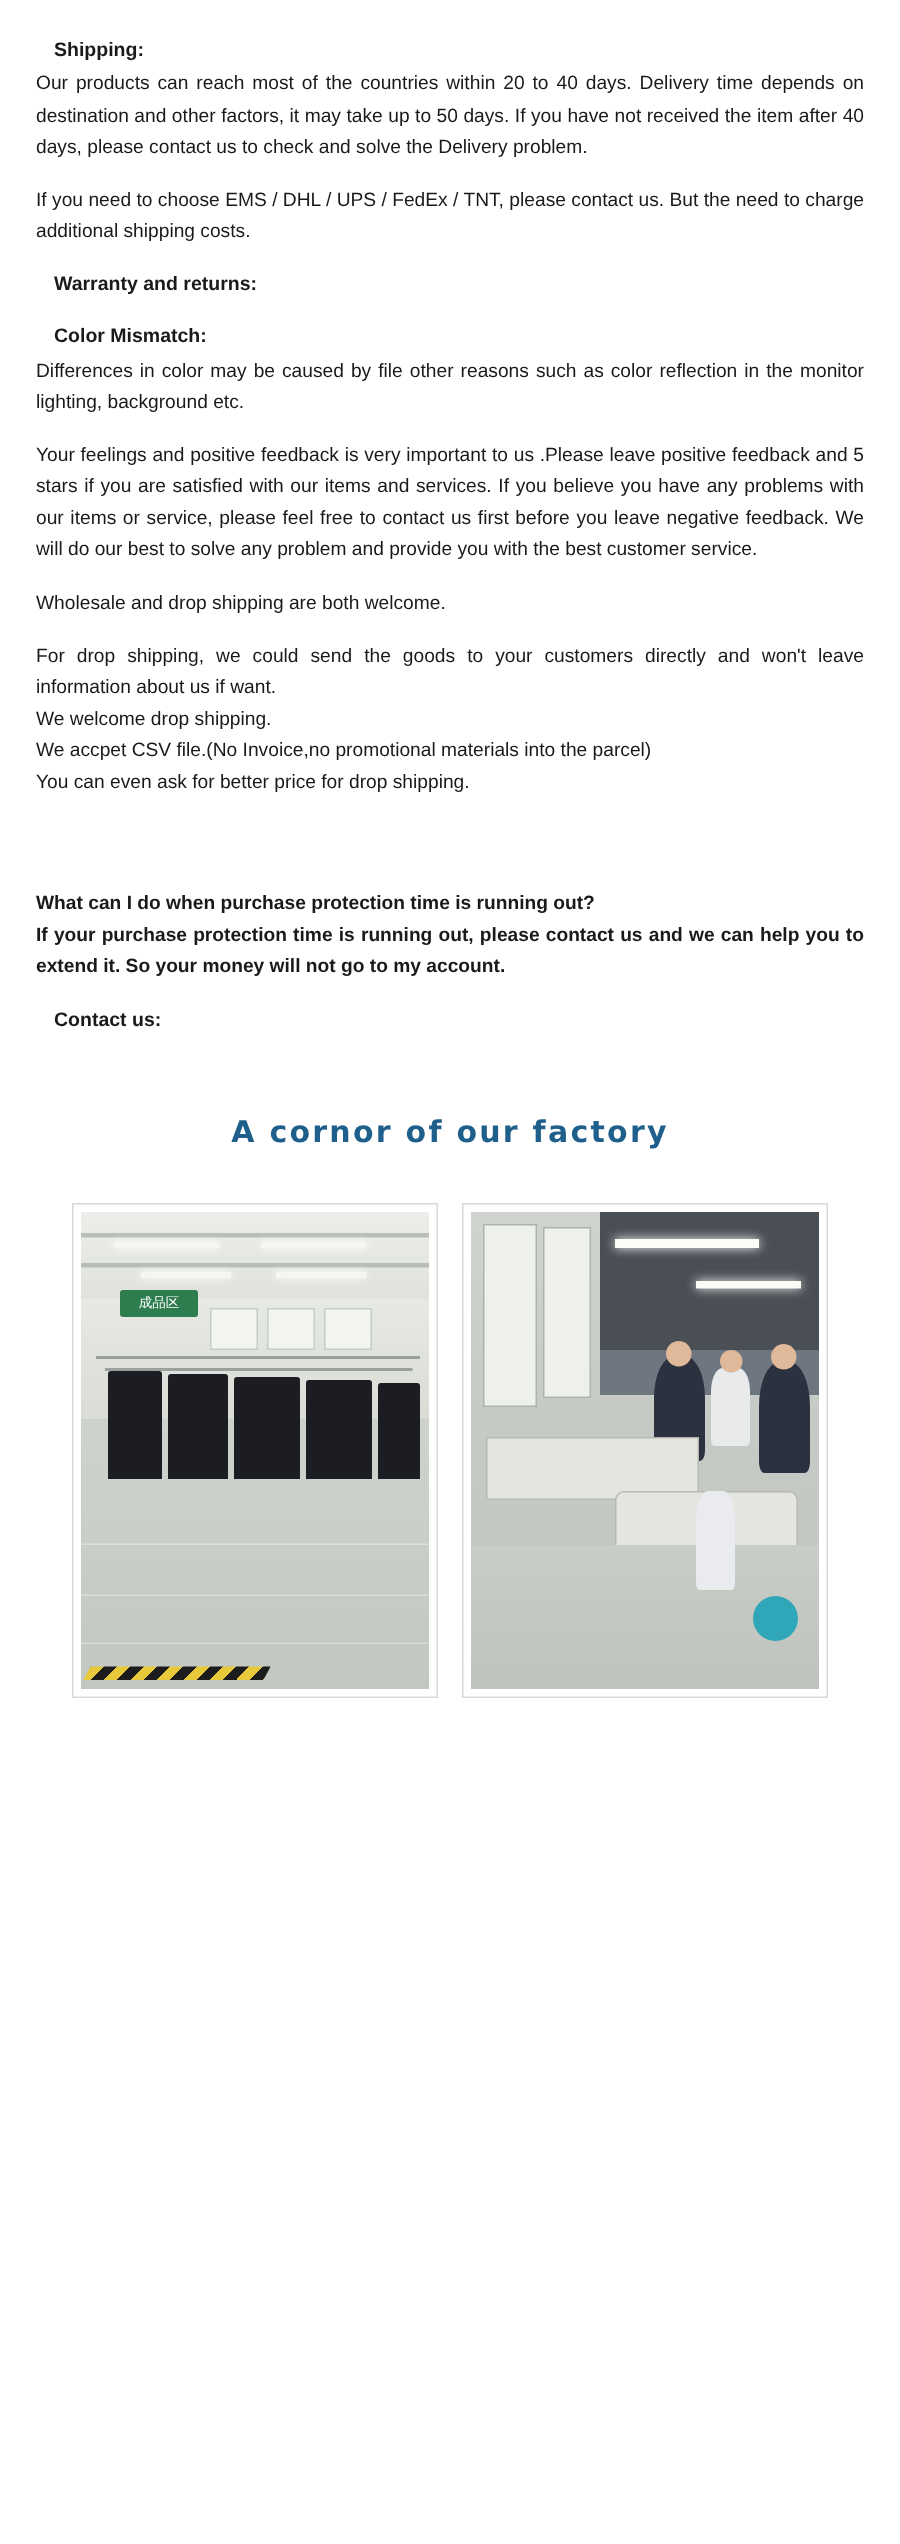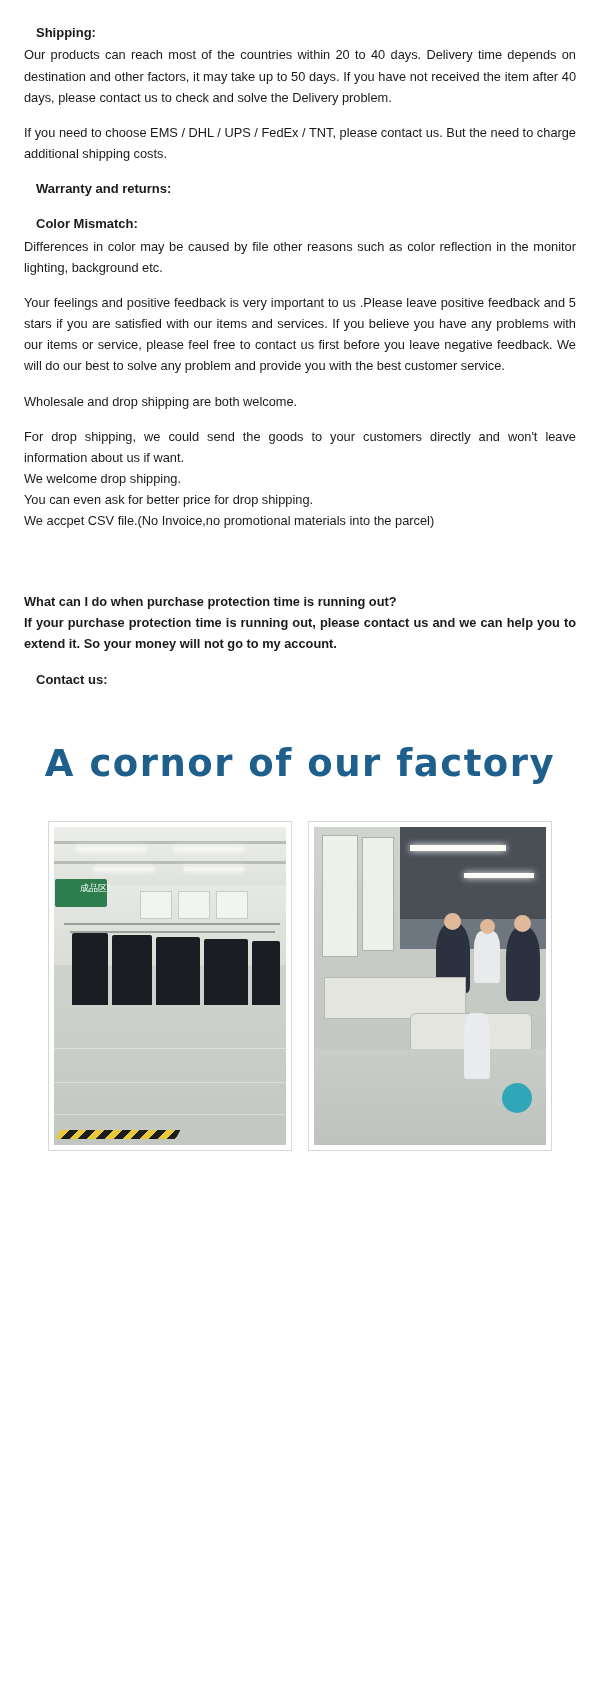--- a/index.html
+++ b/index.html
@@ -47,21 +47,21 @@
     margin-top: 0px;
   }
   .gap-block {
     height: 46px;
   }
   .factory-title {
     text-align: center;
     color: #1f5f8b;
     font-family: "DejaVu Sans", sans-serif;
     font-weight: bold;
-    font-size: 37px;
+    font-size: 20px;
     letter-spacing: 1.5px;
     margin: 52px 0 0 0;
   }
   .photos {
     display: flex;
     justify-content: center;
     gap: 16px;
     margin-top: 36px;
   }
   .photo-frame {
@@ -86,23 +86,23 @@
     position: absolute; left: 0; top: 0; width: 100%; height: 60px;
     background: linear-gradient(#eceee9, #dfe2dc);
   }
   .ph1 .beam {
     position: absolute; height: 3px; background: #b8bdb6; left: 0; width: 100%;
   }
   .ph1 .lamp {
     position: absolute; height: 4px; background: #f4f6ef; box-shadow: 0 0 6px #fff;
   }
   .ph1 .greensign {
-    position: absolute; left: 1px; top: 52px; width: 52px; height: 28px;
+    position: absolute; left: 26px; top: 52px; width: 52px; height: 18px;
     background: #2e7d4f; border-radius: 2px;
-    color: #fff; font-size: 9px; line-height: 18px; text-align: right;
+    color: #fff; font-size: 9px; line-height: 18px; text-align: center;
     font-family: "DejaVu Sans", sans-serif;
   }
   .ph1 .wall {
     position: absolute; left: 0; top: 58px; width: 100%; height: 80px;
     background: linear-gradient(#e7e9e4, #d9ddd6);
   }
   .ph1 .window {
     position: absolute; background: #f2f4ef; border: 1px solid #c7ccc4;
   }
   .ph1 .rack {
@@ -191,22 +191,22 @@
     </div>
 
     <div class="section">
       <p class="para">Wholesale and drop shipping are both welcome.</p>
     </div>
 
 
     <div class="section">
       <p class="para">For drop shipping, we could send the goods to your customers directly and won't leave information about us if want.</p>
       <p class="para">We welcome drop shipping.</p>
+      <p class="para">We accpet CSV file.(No Invoice,no promotional materials into the parcel)</p>
       <p class="para">You can even ask for better price for drop shipping.</p>
-      <p class="para">We accpet CSV file.(No Invoice,no promotional materials into the parcel)</p>
     </div>
 
     <div class="gap-block"></div>
 
     <div class="section">
       <p class="para bold">What can I do when purchase protection time is running out?</p>
       <p class="para bold">If your purchase protection time is running out, please contact us and we can help you to extend it. So your money will not go to my account.</p>
     </div>
 
     <div class="section">

